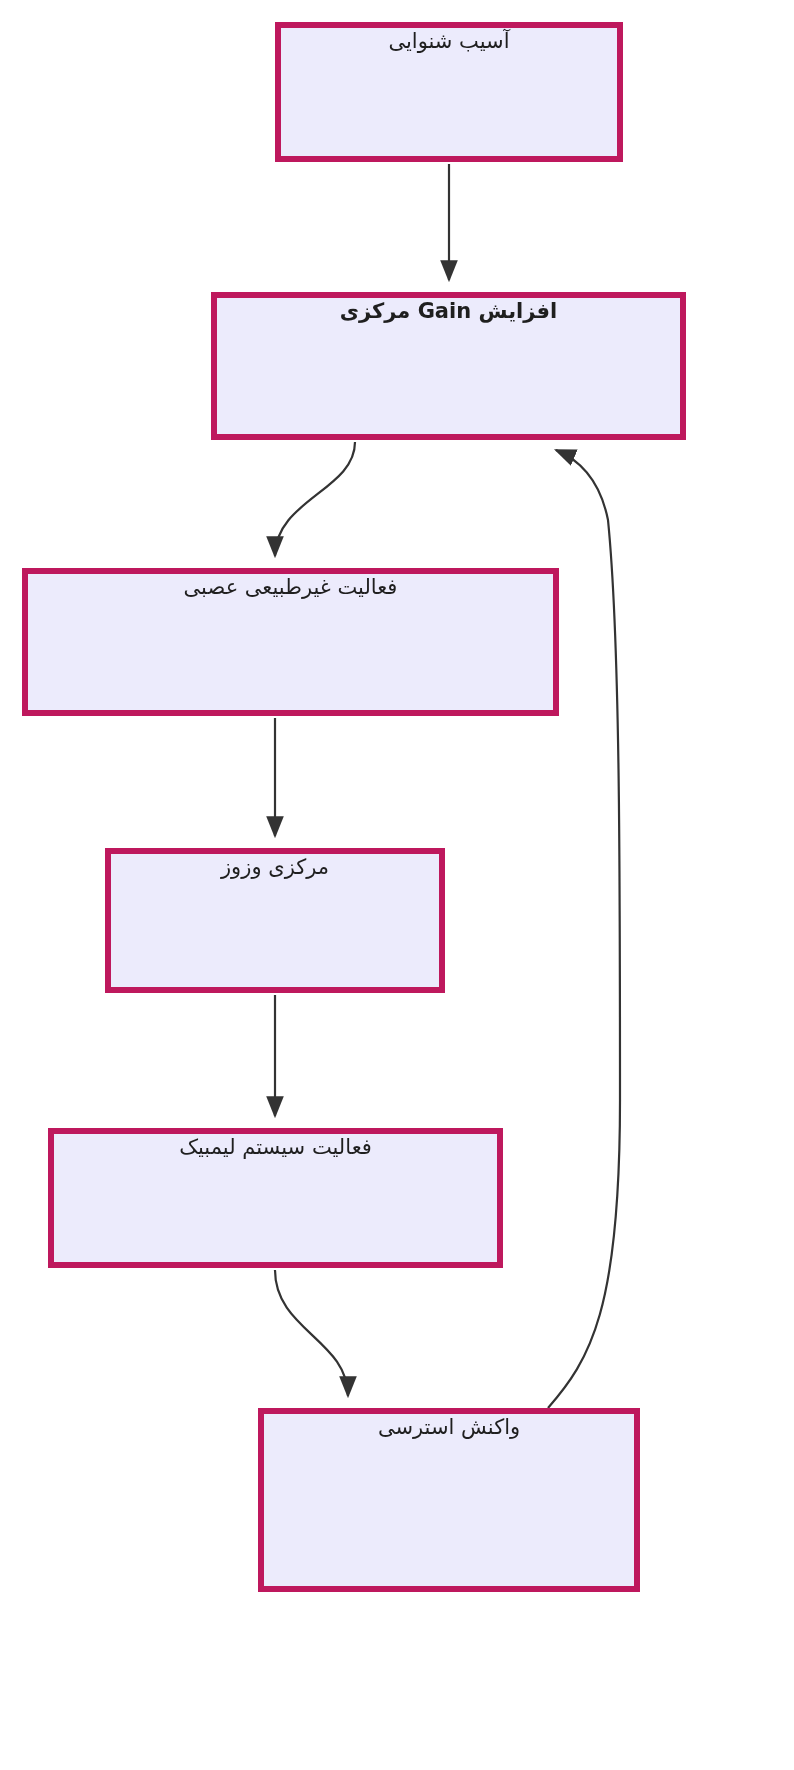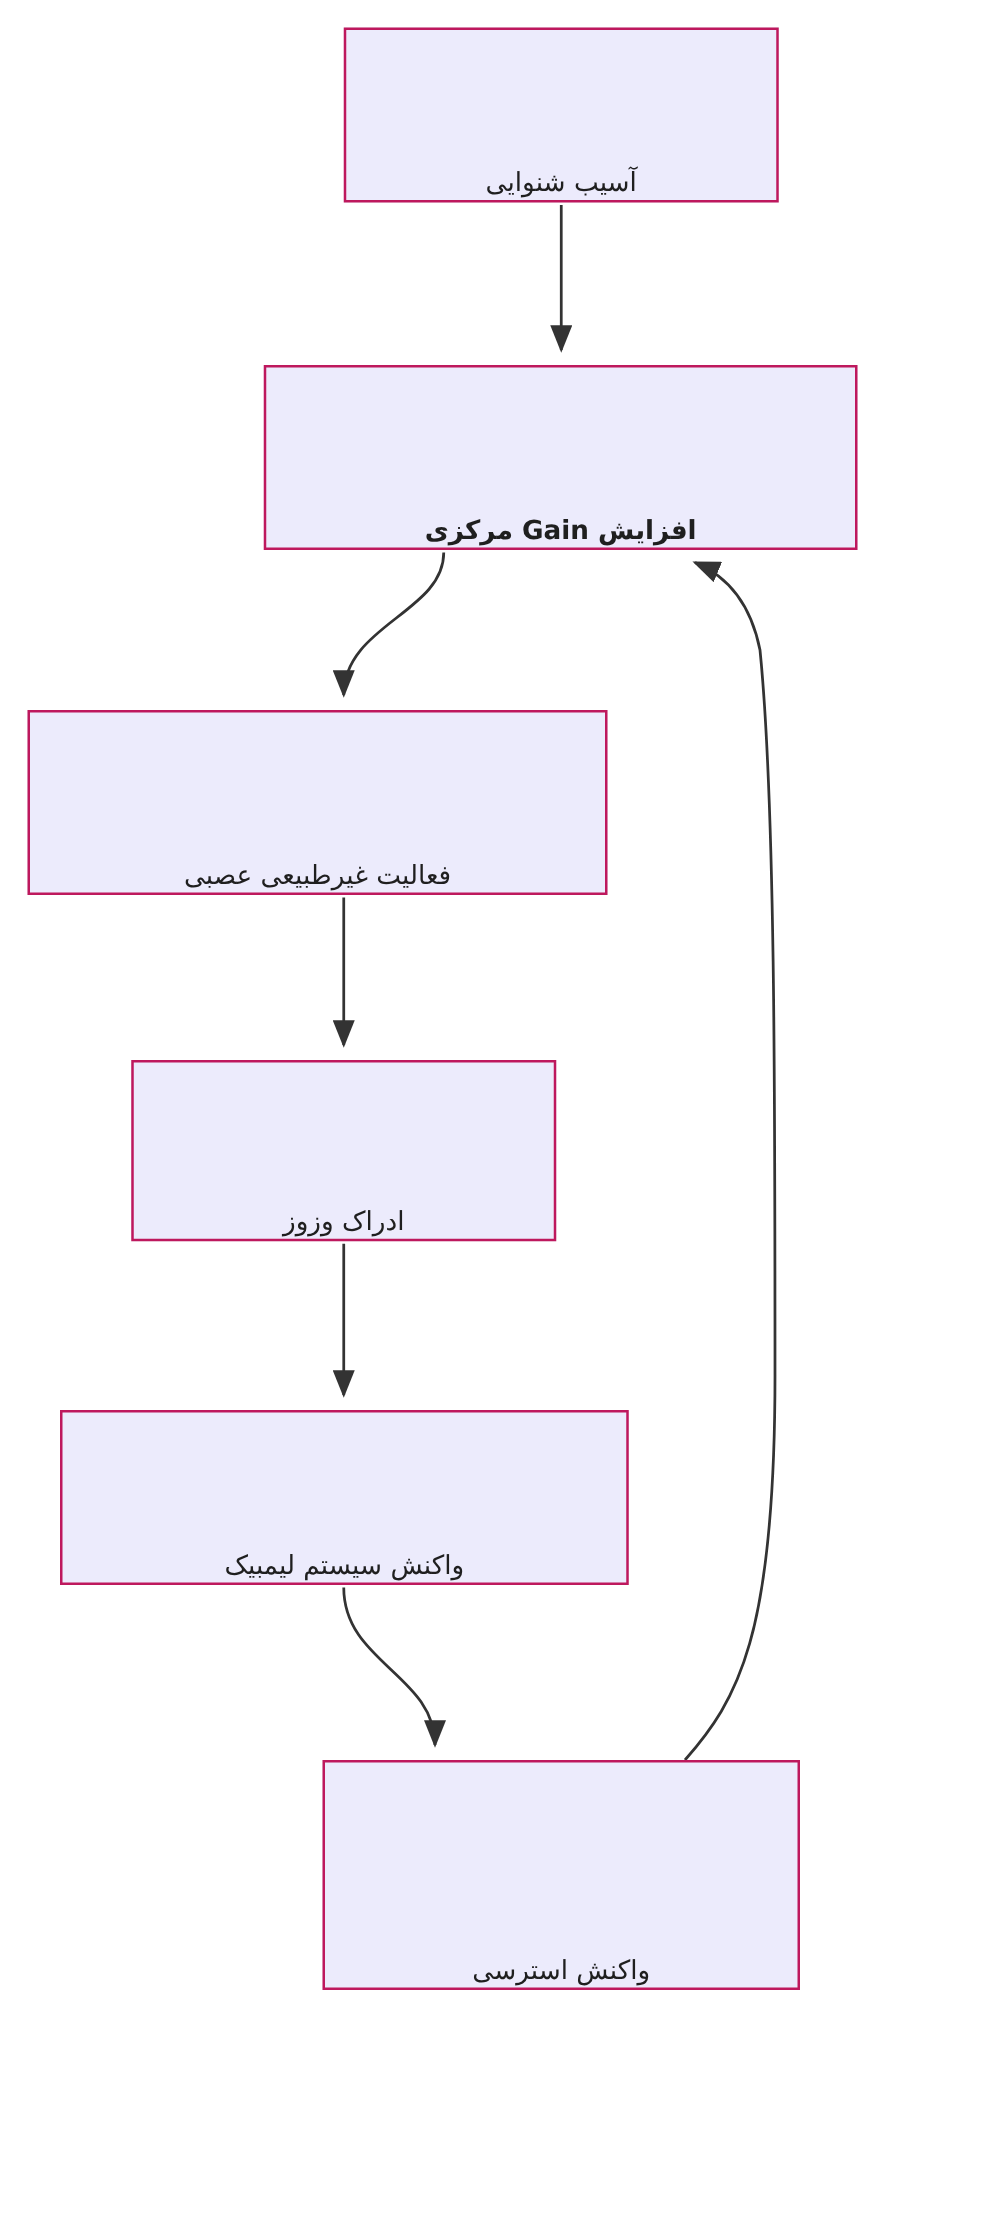--- a/index.html
+++ b/index.html
@@ -23,40 +23,40 @@
     top: 0;
     left: 0;
     width: 794px;
     height: 1770px;
     pointer-events: none;
   }
   .node {
     position: absolute;
     box-sizing: border-box;
     background: #ECEBFC;
-    border: 2px solid #be185d;
+    border: 6px solid #be185d;
     display: flex;
-    align-items: flex-end;
+    align-items: flex-start;
     justify-content: center;
     text-align: center;
   }
   .node-label {
     font-family: "DejaVu Sans", "Liberation Sans", sans-serif;
     font-size: 21px;
     line-height: 1.3;
     color: #1f1f1f;
     direction: rtl;
     unicode-bidi: plaintext;
     white-space: nowrap;
     padding: 0 10px;
   }
   
   #node-hearing-damage      { left: 275px; top: 22px;   width: 348px; height: 140px; }
   #node-central-gain        { left: 211px; top: 292px;  width: 475px; height: 148px; font-weight: bold; }
-  #node-abnormal-activity   { left: 22px;  top: 568px;  width: 464px; height: 148px; }
+  #node-abnormal-activity   { left: 22px;  top: 568px;  width: 537px; height: 148px; }
   #node-tinnitus-perception { left: 105px; top: 848px;  width: 340px; height: 145px; }
   #node-limbic-activity     { left: 48px;  top: 1128px; width: 455px; height: 140px; }
   #node-stress-reaction     { left: 258px; top: 1408px; width: 382px; height: 184px; }
 </style>
 </head>
 <body>
 
 <div id="diagram-root">
 
   <svg id="edge-layer" viewBox="0 0 794 1770" width="794" height="1770" xmlns="http://www.w3.org/2000/svg">
@@ -85,24 +85,24 @@
 
   <div class="node" id="node-central-gain">
     <span class="node-label">افزایش Gain مرکزی</span>
   </div>
 
   <div class="node" id="node-abnormal-activity">
     <span class="node-label">فعالیت غیرطبیعی عصبی</span>
   </div>
 
   <div class="node" id="node-tinnitus-perception">
-    <span class="node-label">ادراک وزوز</span>
+    <span class="node-label">مرکزی وزوز</span>
   </div>
 
   <div class="node" id="node-limbic-activity">
-    <span class="node-label">واکنش سیستم لیمبیک</span>
+    <span class="node-label">فعالیت سیستم لیمبیک</span>
   </div>
 
   <div class="node" id="node-stress-reaction">
     <span class="node-label">واکنش استرسی</span>
   </div>
 
 </div>
 
 </body></html>

